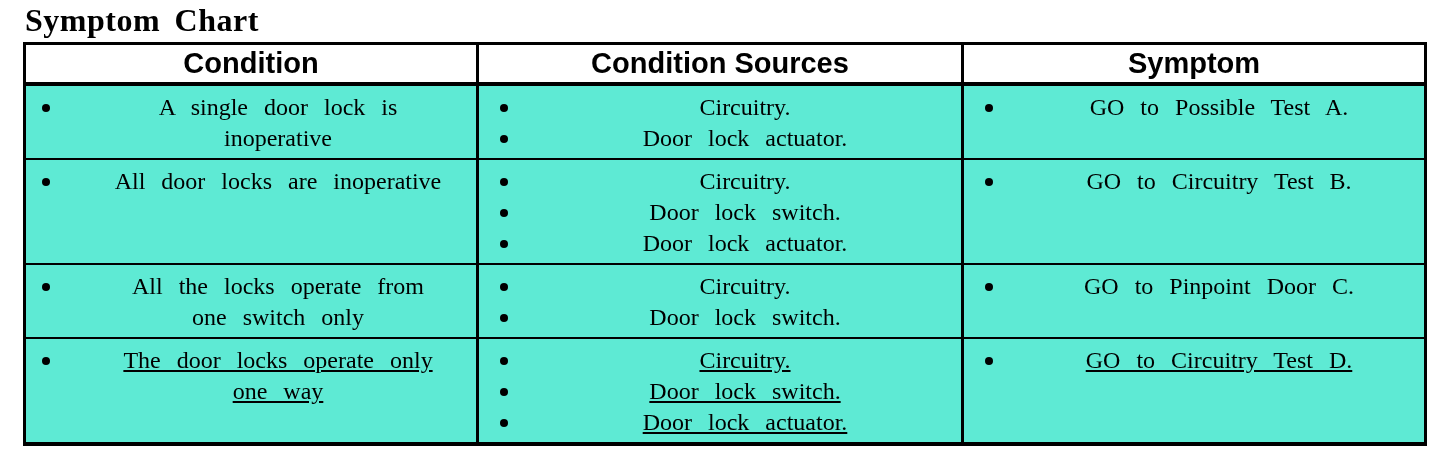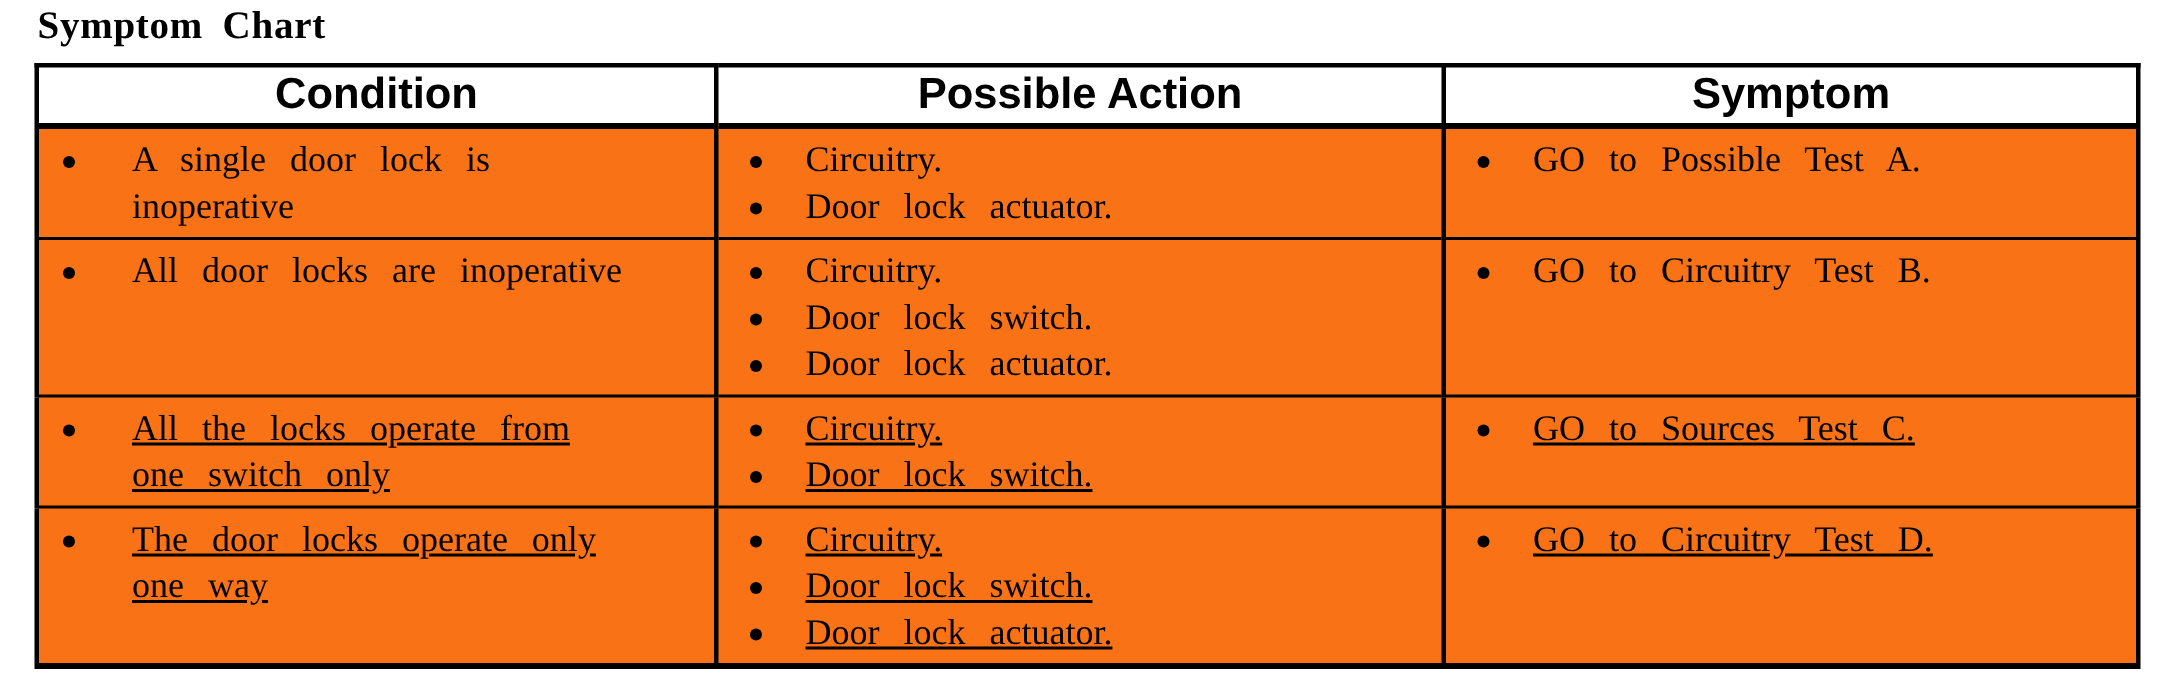--- a/index.html
+++ b/index.html
@@ -14,21 +14,21 @@
     position: relative;
     font-family: "Liberation Serif", serif;
     overflow: hidden;
   }
   .page-title {
     position: absolute;
     left: 25px;
     top: 2px;
     font-family: "Liberation Serif", serif;
     font-weight: bold;
-    font-size: 26px;
+    font-size: 32px;
     letter-spacing: 0.5px;
     word-spacing: 6px;
     text-align: right;
   }
   table.symptom-table {
     position: absolute;
     left: 23px;
     top: 42px;
     width: 1401px;
     table-layout: fixed;
@@ -50,21 +50,22 @@
     height: 37px;
     padding: 0;
     background: #ffffff;
   }
   td {
     border: 3px solid #000;
     border-top-width: 2px;
     border-bottom-width: 2px;
     vertical-align: top;
     padding: 6px 8px 4px 0;
-    background: #f97316;
+    background: #5eead4;
+    text-align: center;
   }
   ul.cell-list {
     margin: 0;
     padding: 0;
     list-style: none;
   }
   .cell-list li {
     position: relative;
     padding-left: 58px;
     font-size: 24px;
@@ -79,38 +80,38 @@
     top: 12px;
     width: 8px;
     height: 8px;
     border-radius: 50%;
     background: #000;
   }
   td:first-child .bullet { left: 16px; }
   
   tr.body-row-0 td { height: 62px; }
   tr.body-row-1 td { height: 92px; margin-top: 32px; }
-  tr.body-row-2 td { height: 60px; text-decoration: underline; }
+  tr.body-row-2 td { height: 60px; }
   tr.body-row-3 td { height: 91px; text-decoration: underline; }
 </style>
 </head>
 <body>
 
 <div class="page-title">Symptom Chart</div>
 
 <table class="symptom-table">
   <colgroup>
     <col class="col-condition">
     <col class="col-sources">
     <col class="col-action">
   </colgroup>
   <thead>
     <tr>
       <th>Condition</th>
-      <th>Possible Action</th>
+      <th>Condition Sources</th>
       <th>Symptom</th>
     </tr>
   </thead>
   <tbody id="table-body">
       <tr class="body-row-0">
         <td>
           <ul class="cell-list">
             <li><span class="bullet"></span><span class="item-text">A single door lock is
 inoperative</span></li>
           </ul>
@@ -154,21 +155,21 @@
           </ul>
         </td>
         <td>
           <ul class="cell-list">
             <li><span class="bullet"></span><span class="item-text">Circuitry.</span></li>
             <li><span class="bullet"></span><span class="item-text">Door lock switch.</span></li>
           </ul>
         </td>
         <td>
           <ul class="cell-list">
-            <li><span class="bullet"></span><span class="item-text">GO to Sources Test C.</span></li>
+            <li><span class="bullet"></span><span class="item-text">GO to Pinpoint Door C.</span></li>
           </ul>
         </td>
       </tr>
       <tr class="body-row-3">
         <td>
           <ul class="cell-list">
             <li><span class="bullet"></span><span class="item-text">The door locks operate only
 one way</span></li>
           </ul>
         </td>

